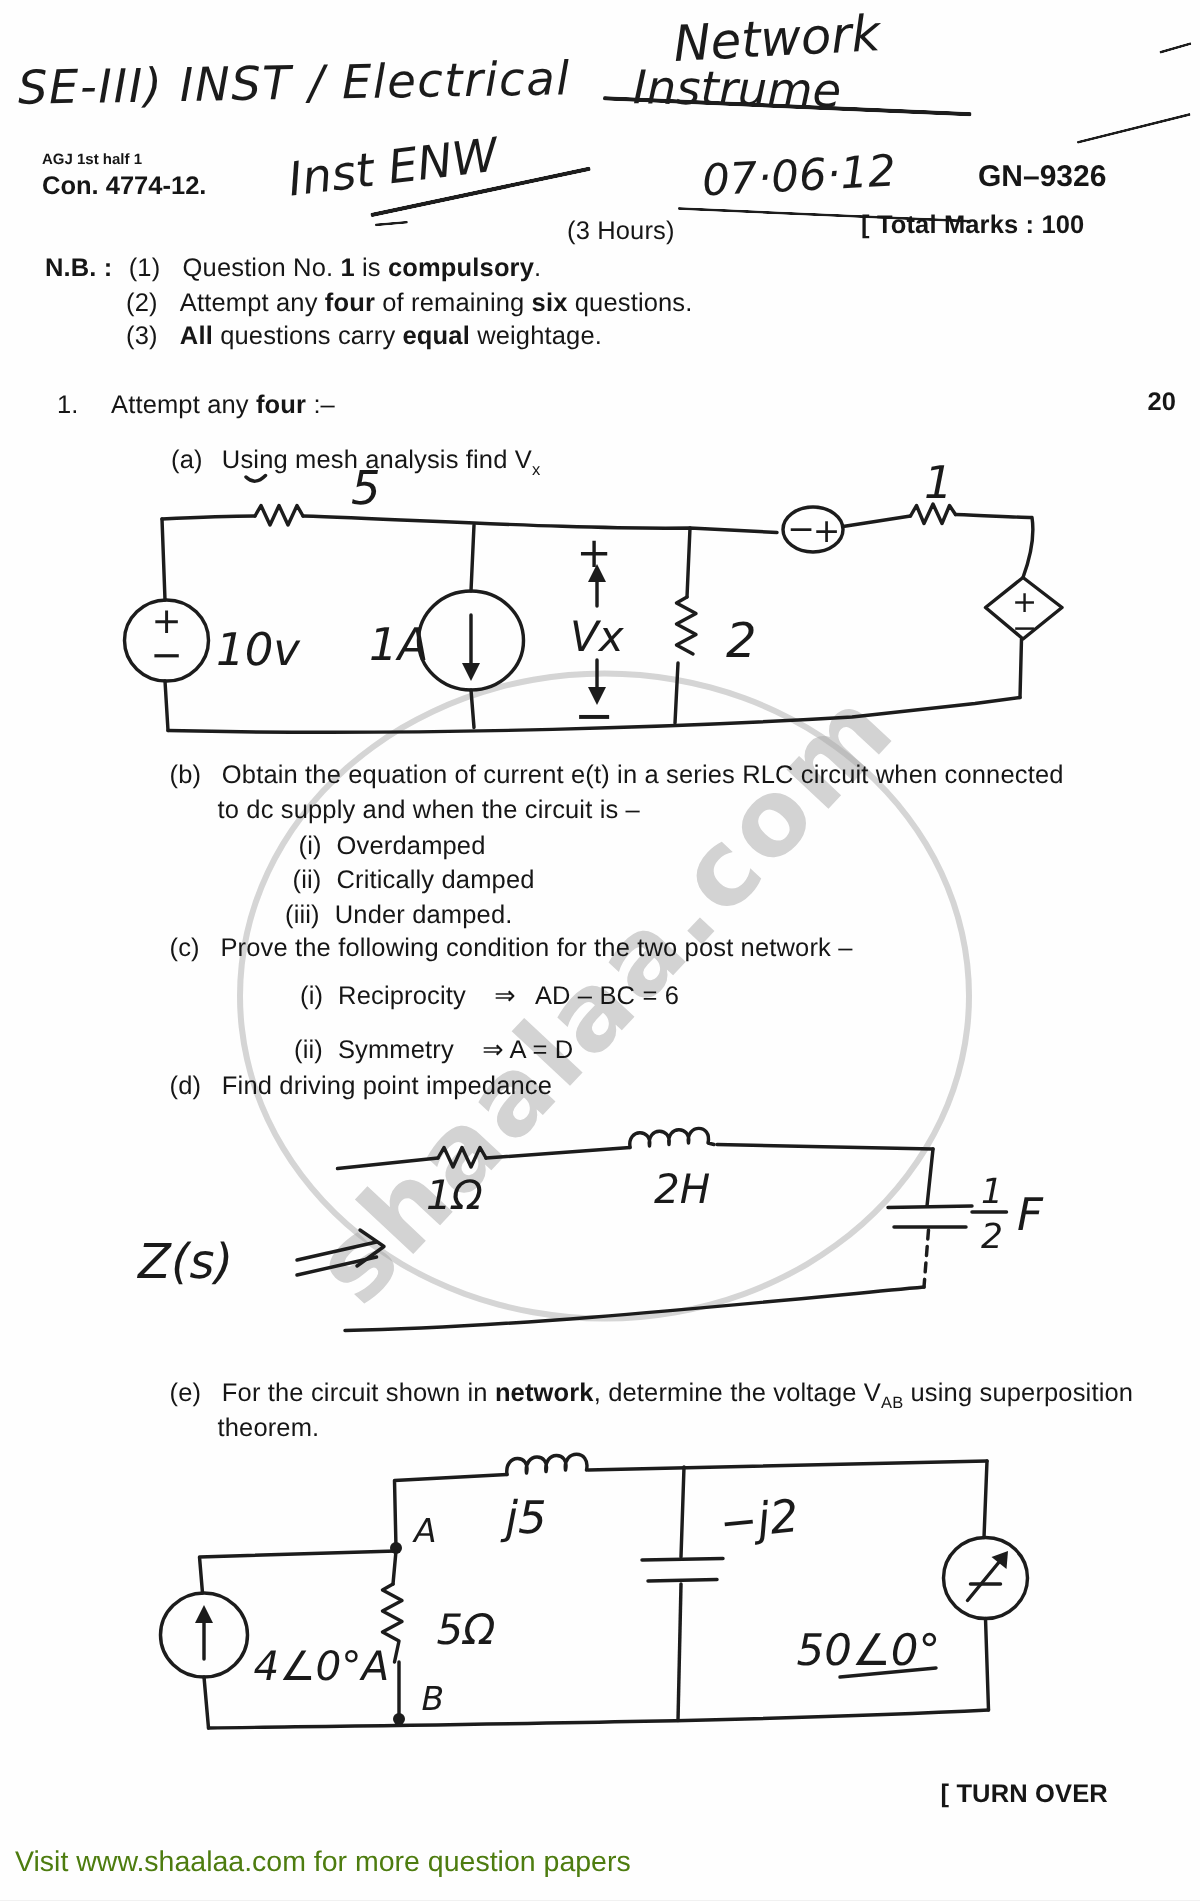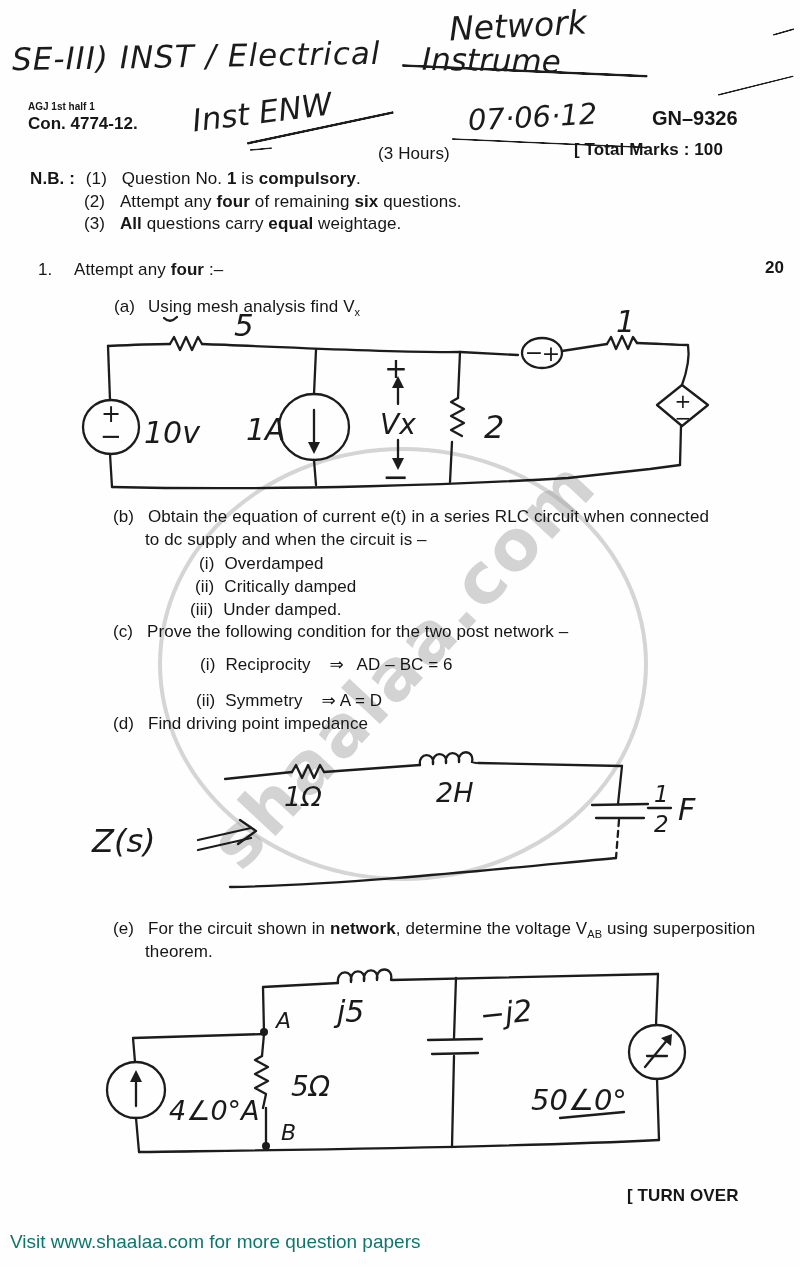--- a/index.html
+++ b/index.html
@@ -234,15 +234,15 @@
       <polygon points="578,78 588,86 589,74"></polygon>
       <line x1="564" y1="96" x2="584" y2="96"></line>
       <path d="M574,119 L576,180"></path>
       <text x="448" y="150" font-size="29">50∠0°</text>
       <line x1="477" y1="158" x2="541" y2="152"></line>
 
       <path d="M56,192 C200,190 420,188 576,180"></path>
     </svg>
 
     <div class="abs pr b" style="left:627px;top:1186px;">[ TURN OVER</div>
-    <div class="abs" style="left:10px;top:1231px;font-size:19px;color:#0f766e;">Visit www.shaalaa.com for more question papers</div>
+    <div class="abs" style="left:10px;top:1231px;font-size:19px;color:#4d7c0f;">Visit www.shaalaa.com for more question papers</div>
   </div>
 </div>
 
 </body></html>

